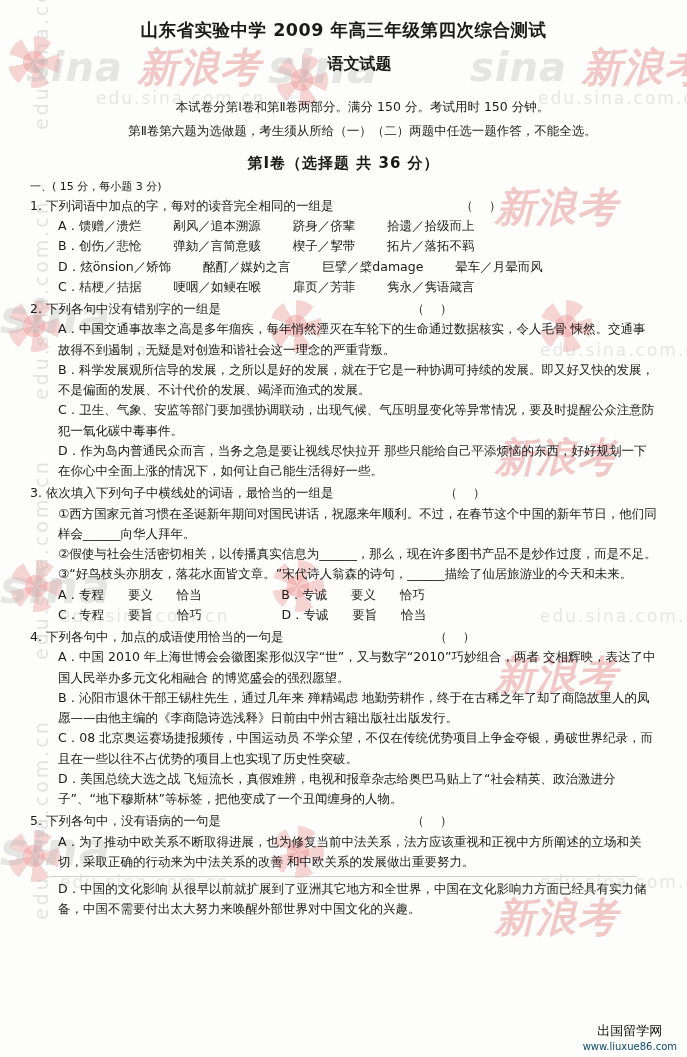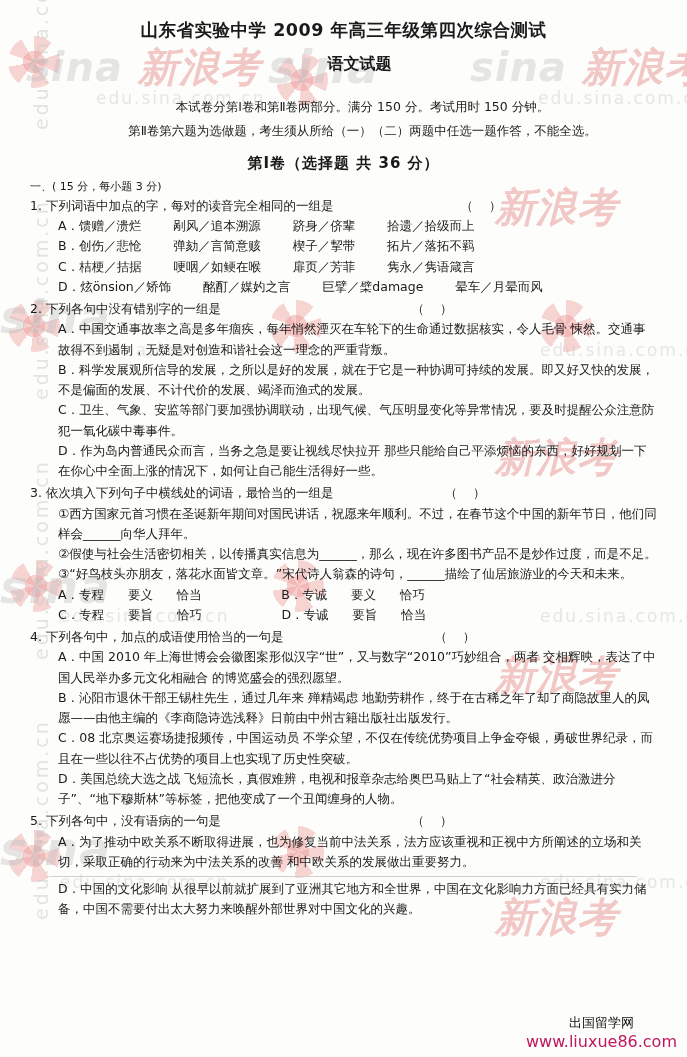--- a/index.html
+++ b/index.html
@@ -129,21 +129,21 @@
   .footer {
     position: absolute;
     right: 10px;
     bottom: 4px;
     text-align: center;
     font-size: 12px;
     line-height: 1.35;
     z-index: 8;
   }
   .footer .f1 { font-size: 13px; color: #111; }
-  .footer .f2 { font-size: 16px; color: #be185d; }
+  .footer .f2 { font-size: 10px; color: #0c4a6e; }
   .hr-line {
     border: none;
     border-top: 1px solid #cfcfcf;
     margin: 4px 20px 2px 20px;
   }
 </style>
 </head>
 <body>
 
 <div id="page">
@@ -242,22 +242,22 @@
     </div>
 
     <div class="section-center">第Ⅰ卷（选择题  共 36 分）</div>
 
     <div class="part-head">一、( 15 分，每小题 3 分)</div>
 
     <div class="q">
       <span class="q-stem"><span>1.</span> <span>下列词语中加点的字，每对的读音完全相同的一组是                                （    ）</span></span>
       <span class="opt">A．馈赠／溃烂        剐风／追本溯源        跻身／侪辈        拾遗／拾级而上</span>
       <span class="opt">B．创伤／悲怆        弹劾／言简意赅        楔子／挈带        拓片／落拓不羁</span>
+      <span class="opt">D．炫önsion／矫饰        酩酊／媒妁之言        巨擘／檗damage        晕车／月晕而风</span>
       <span class="opt">C．桔梗／拮据        哽咽／如鲠在喉        扉页／芳菲        隽永／隽语箴言</span>
-      <span class="opt">D．炫önsion／矫饰        酩酊／媒妁之言        巨擘／檗damage        晕车／月晕而风</span>
     </div>
 
     <div class="q">
       <span class="q-stem"><span>2.</span> <span>下列各句中没有错别字的一组是                                                （    ）</span></span>
       <span class="opt-wrap">A．中国交通事故率之高是多年痼疾，每年悄然湮灭在车轮下的生命通过数据核实，令人毛骨 悚然。交通事故得不到遏制，无疑是对创造和谐社会这一理念的严重背叛。</span>
       <span class="opt-wrap">B．科学发展观所信导的发展，之所以是好的发展，就在于它是一种协调可持续的发展。即又好又快的发展，不是偏面的发展、不计代价的发展、竭泽而渔式的发展。</span>
       <span class="opt-wrap">C．卫生、气象、安监等部门要加强协调联动，出现气候、气压明显变化等异常情况，要及时提醒公众注意防 犯一氧化碳中毒事件。</span>
       <span class="opt-wrap">D．作为岛内普通民众而言，当务之急是要让视线尽快拉开 那些只能给自己平添烦恼的东西，好好规划一下在你心中全面上涨的情况下，如何让自己能生活得好一些。</span>
     </div>
 

